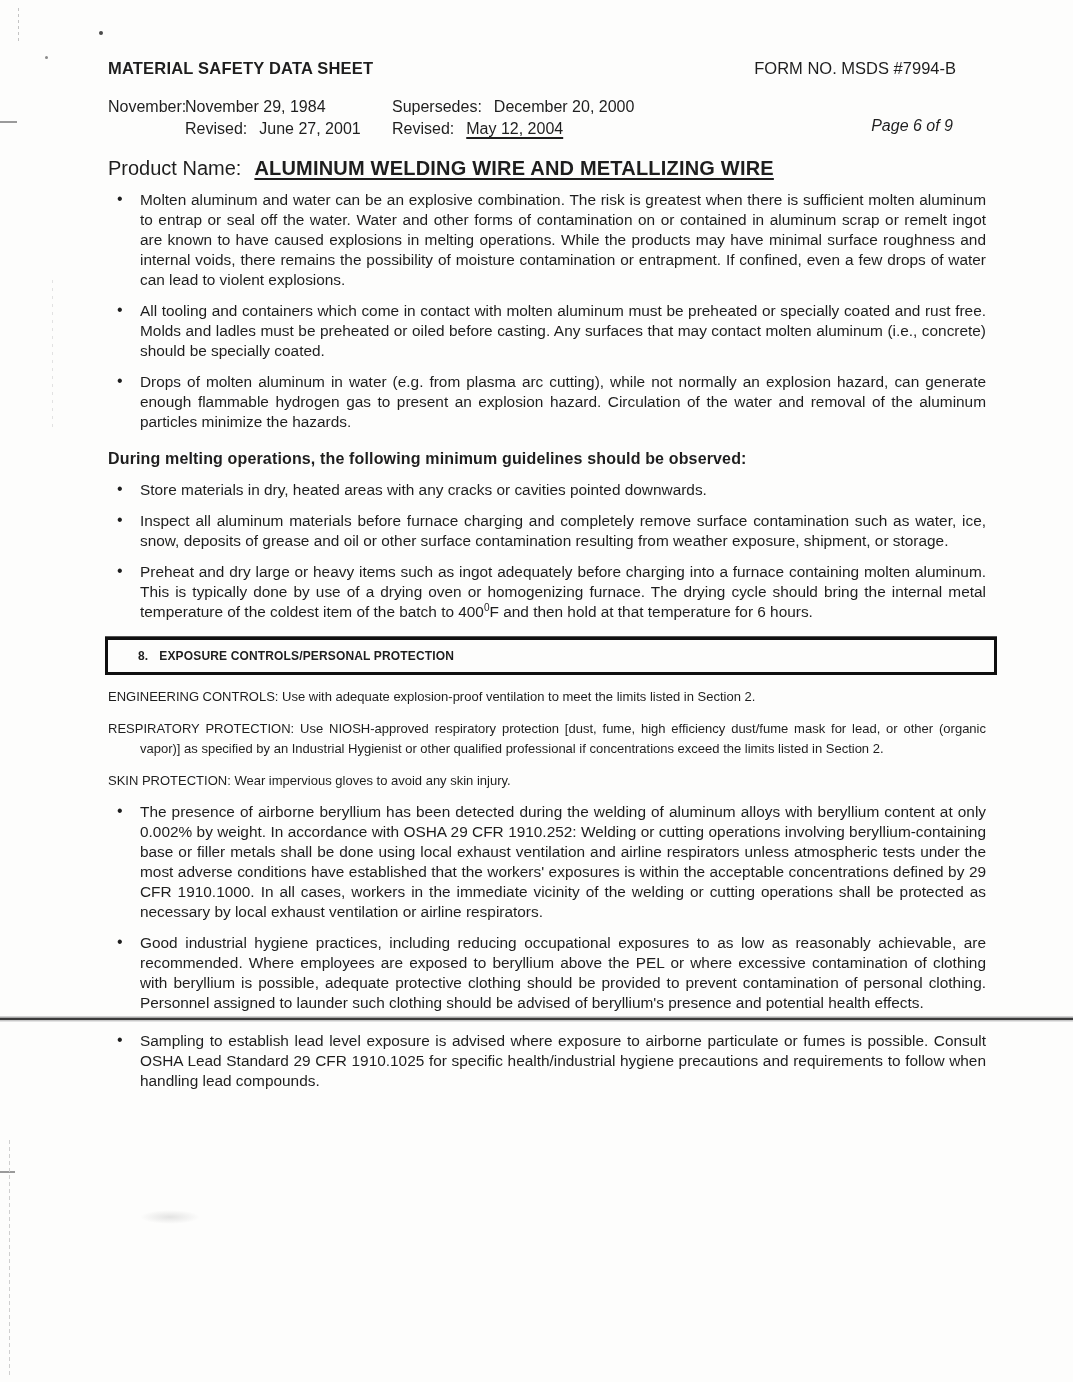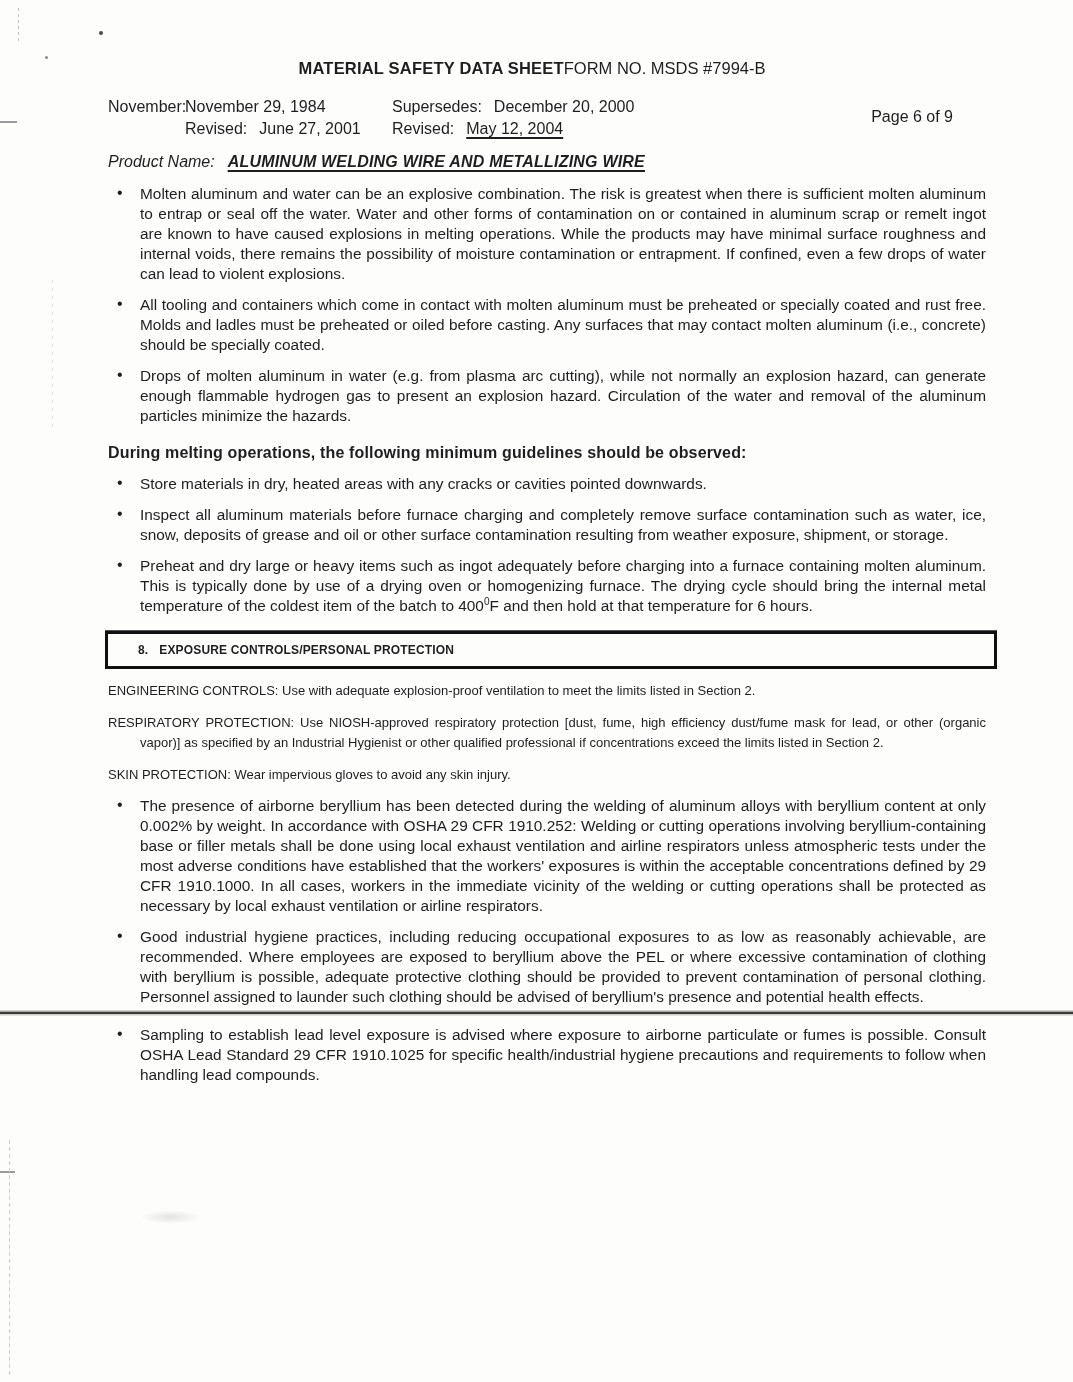--- a/index.html
+++ b/index.html
@@ -15,21 +15,21 @@
   }
   .content {
     position:absolute;
     left:108px; top:0;
     width:878px;
   }
   
   .header-row {
     margin-top:58px;
     display:flex;
-    justify-content:center;
+    justify-content:space-between;
     align-items:baseline;
     padding-right:30px;
     font-size:16.5px;
     line-height:20px;
   }
   .doc-title { font-weight:700; letter-spacing:.2px; }
   .form-no { font-weight:400; }
   .dates-row {
     position:relative;
     margin-top:18px;
@@ -39,28 +39,28 @@
   .dates-grid { display:grid; grid-template-columns:77px 207px auto; }
   .dates-grid .lbl { }
   .pair .plbl { margin-right:12px; }
   .underlined {
     text-decoration:underline;
     text-decoration-thickness:1.5px;
     text-underline-offset:3px;
   }
   .page-info {
     position:absolute;
-    right:33px; bottom:12px;
-    font-size:16px;
+    right:33px; bottom:3px;
+    font-size:16px;
+    font-style:italic;
   }
   .product-row {
-    margin-top:11px;
-    font-size:16px;
+    margin-top:17px;
+    font-size:20px;
     line-height:22px;
-    font-style:italic;
   }
   .product-row .pn-label { margin-right:13px; }
   .product-name {
     font-weight:700;
     text-decoration:underline;
     text-decoration-thickness:1.6px;
     text-underline-offset:3px;
     letter-spacing:.2px;
   }
   

